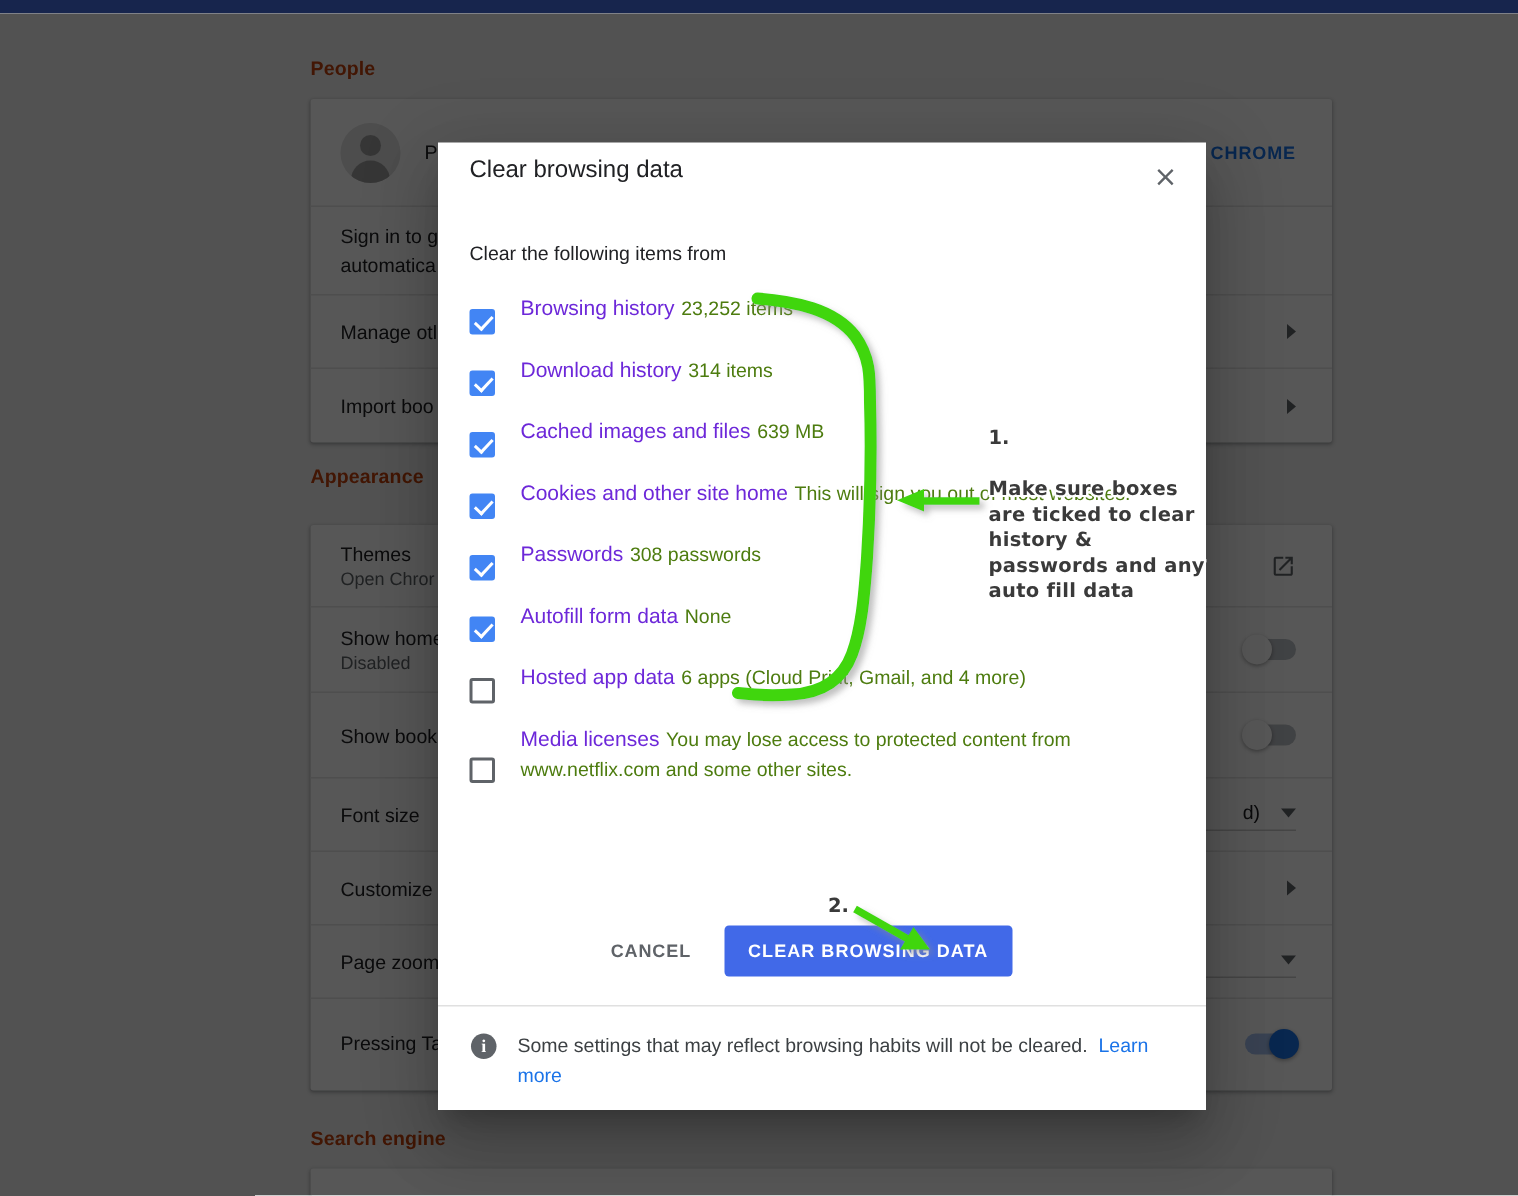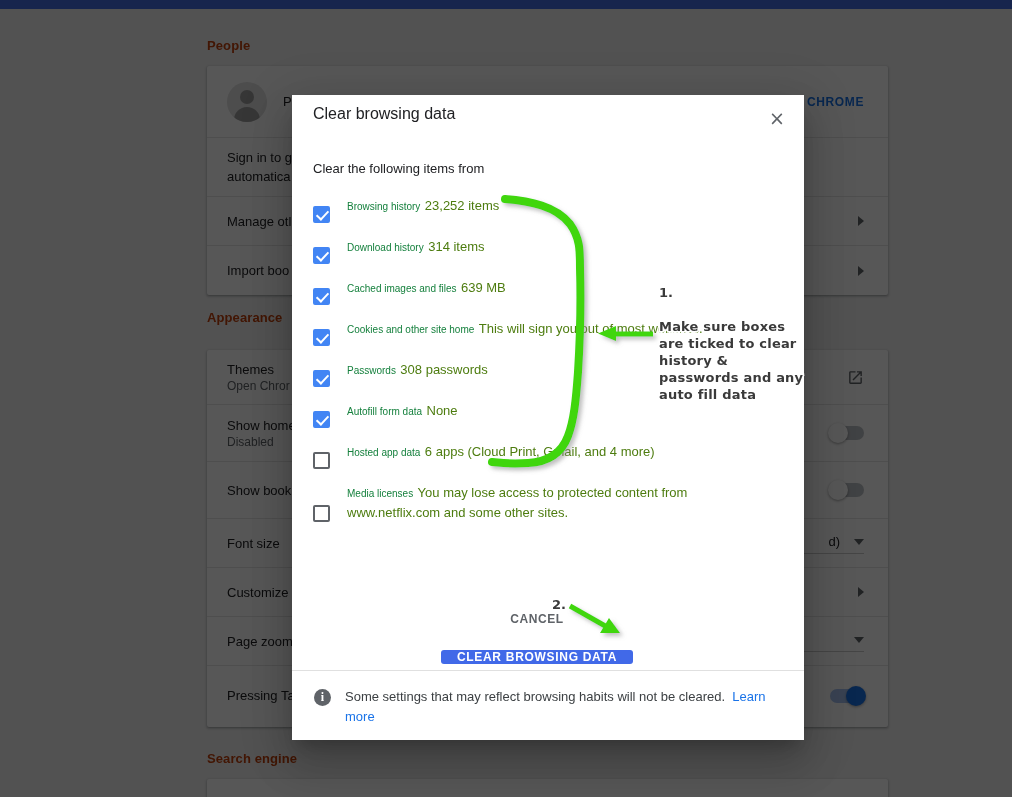--- a/index.html
+++ b/index.html
@@ -132,26 +132,26 @@
     width: 17px; height: 17px; border: 2px solid #5f6368; border-radius: 2px;
     background: #fff; position: relative; cursor:pointer; margin-top: 10px;
   }
   .cb.checked { background: #4285f4; border-color: #4285f4; }
   .cb.checked::after {
     content: ""; position: absolute; left: 4px; top: 0px;
     width: 5px; height: 10px; border: solid #fff; border-width: 0 2px 2px 0;
     transform: rotate(43deg);
   }
   .item .txt { flex: 1 1 auto; }
-  .item .name { font-size: 10px; color: #15803d; line-height: 19px; }
+  .item .name { font-size: 14px; color: #6d28d9; line-height: 19px; }
   .item .desc { font-size: 13px; color: #4d7c0f; line-height: 20px; margin-top: 1px; }
 
   .dlg-actions {
     position: absolute; left: 0; right: 0; bottom: 76px; height: 60px;
-    display: flex; align-items: center; justify-content: flex-end; padding-right: 22px; gap: 14px; flex-direction: column;
+    display: flex; align-items: center; justify-content: center; padding-right: 22px; gap: 14px;
   }
   .btn-cancel {
     background: none; border: none; color: #5f6368; font-size: 12px; font-weight: bold;
     letter-spacing: .6px; padding: 10px 8px; cursor: pointer; font-family:"Liberation Sans",sans-serif;
   }
   .btn-primary {
     background: #4169e8; border: none; color: #fff; font-size: 12px; font-weight: bold;
     letter-spacing: .7px; padding: 0 16px; height: 34px; border-radius: 3px; cursor: pointer;
     font-family:"Liberation Sans",sans-serif;
   }

